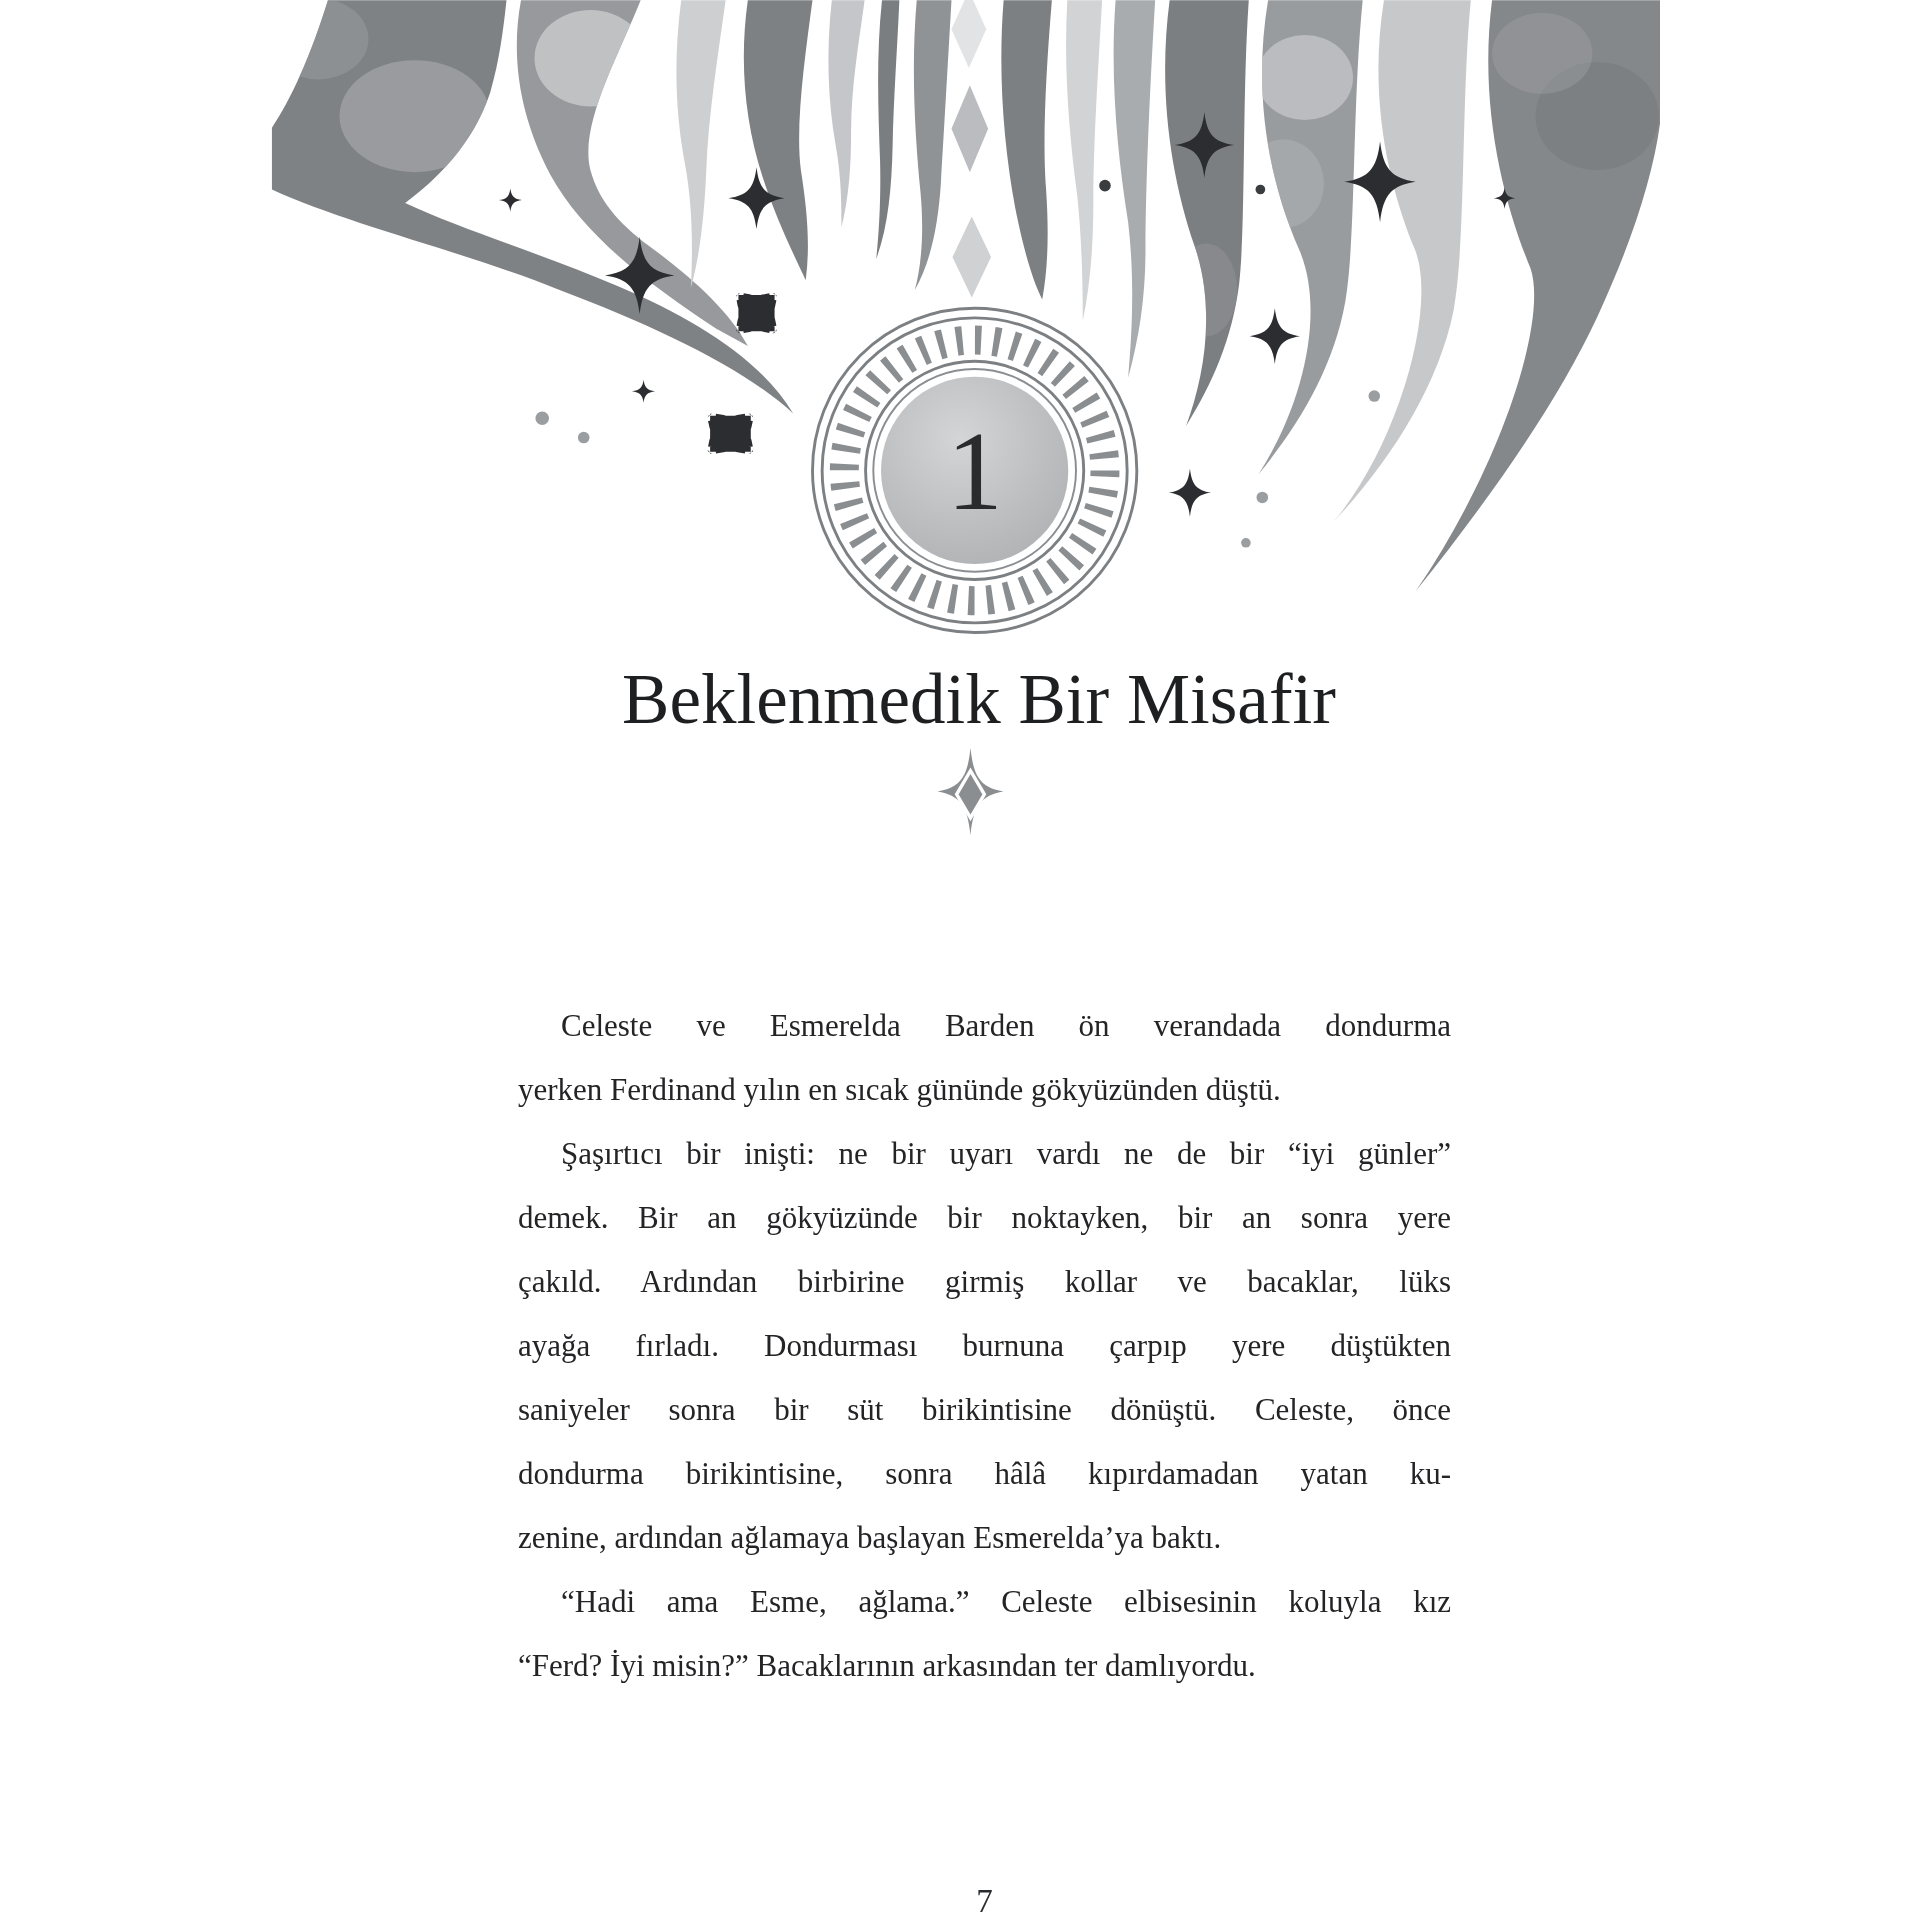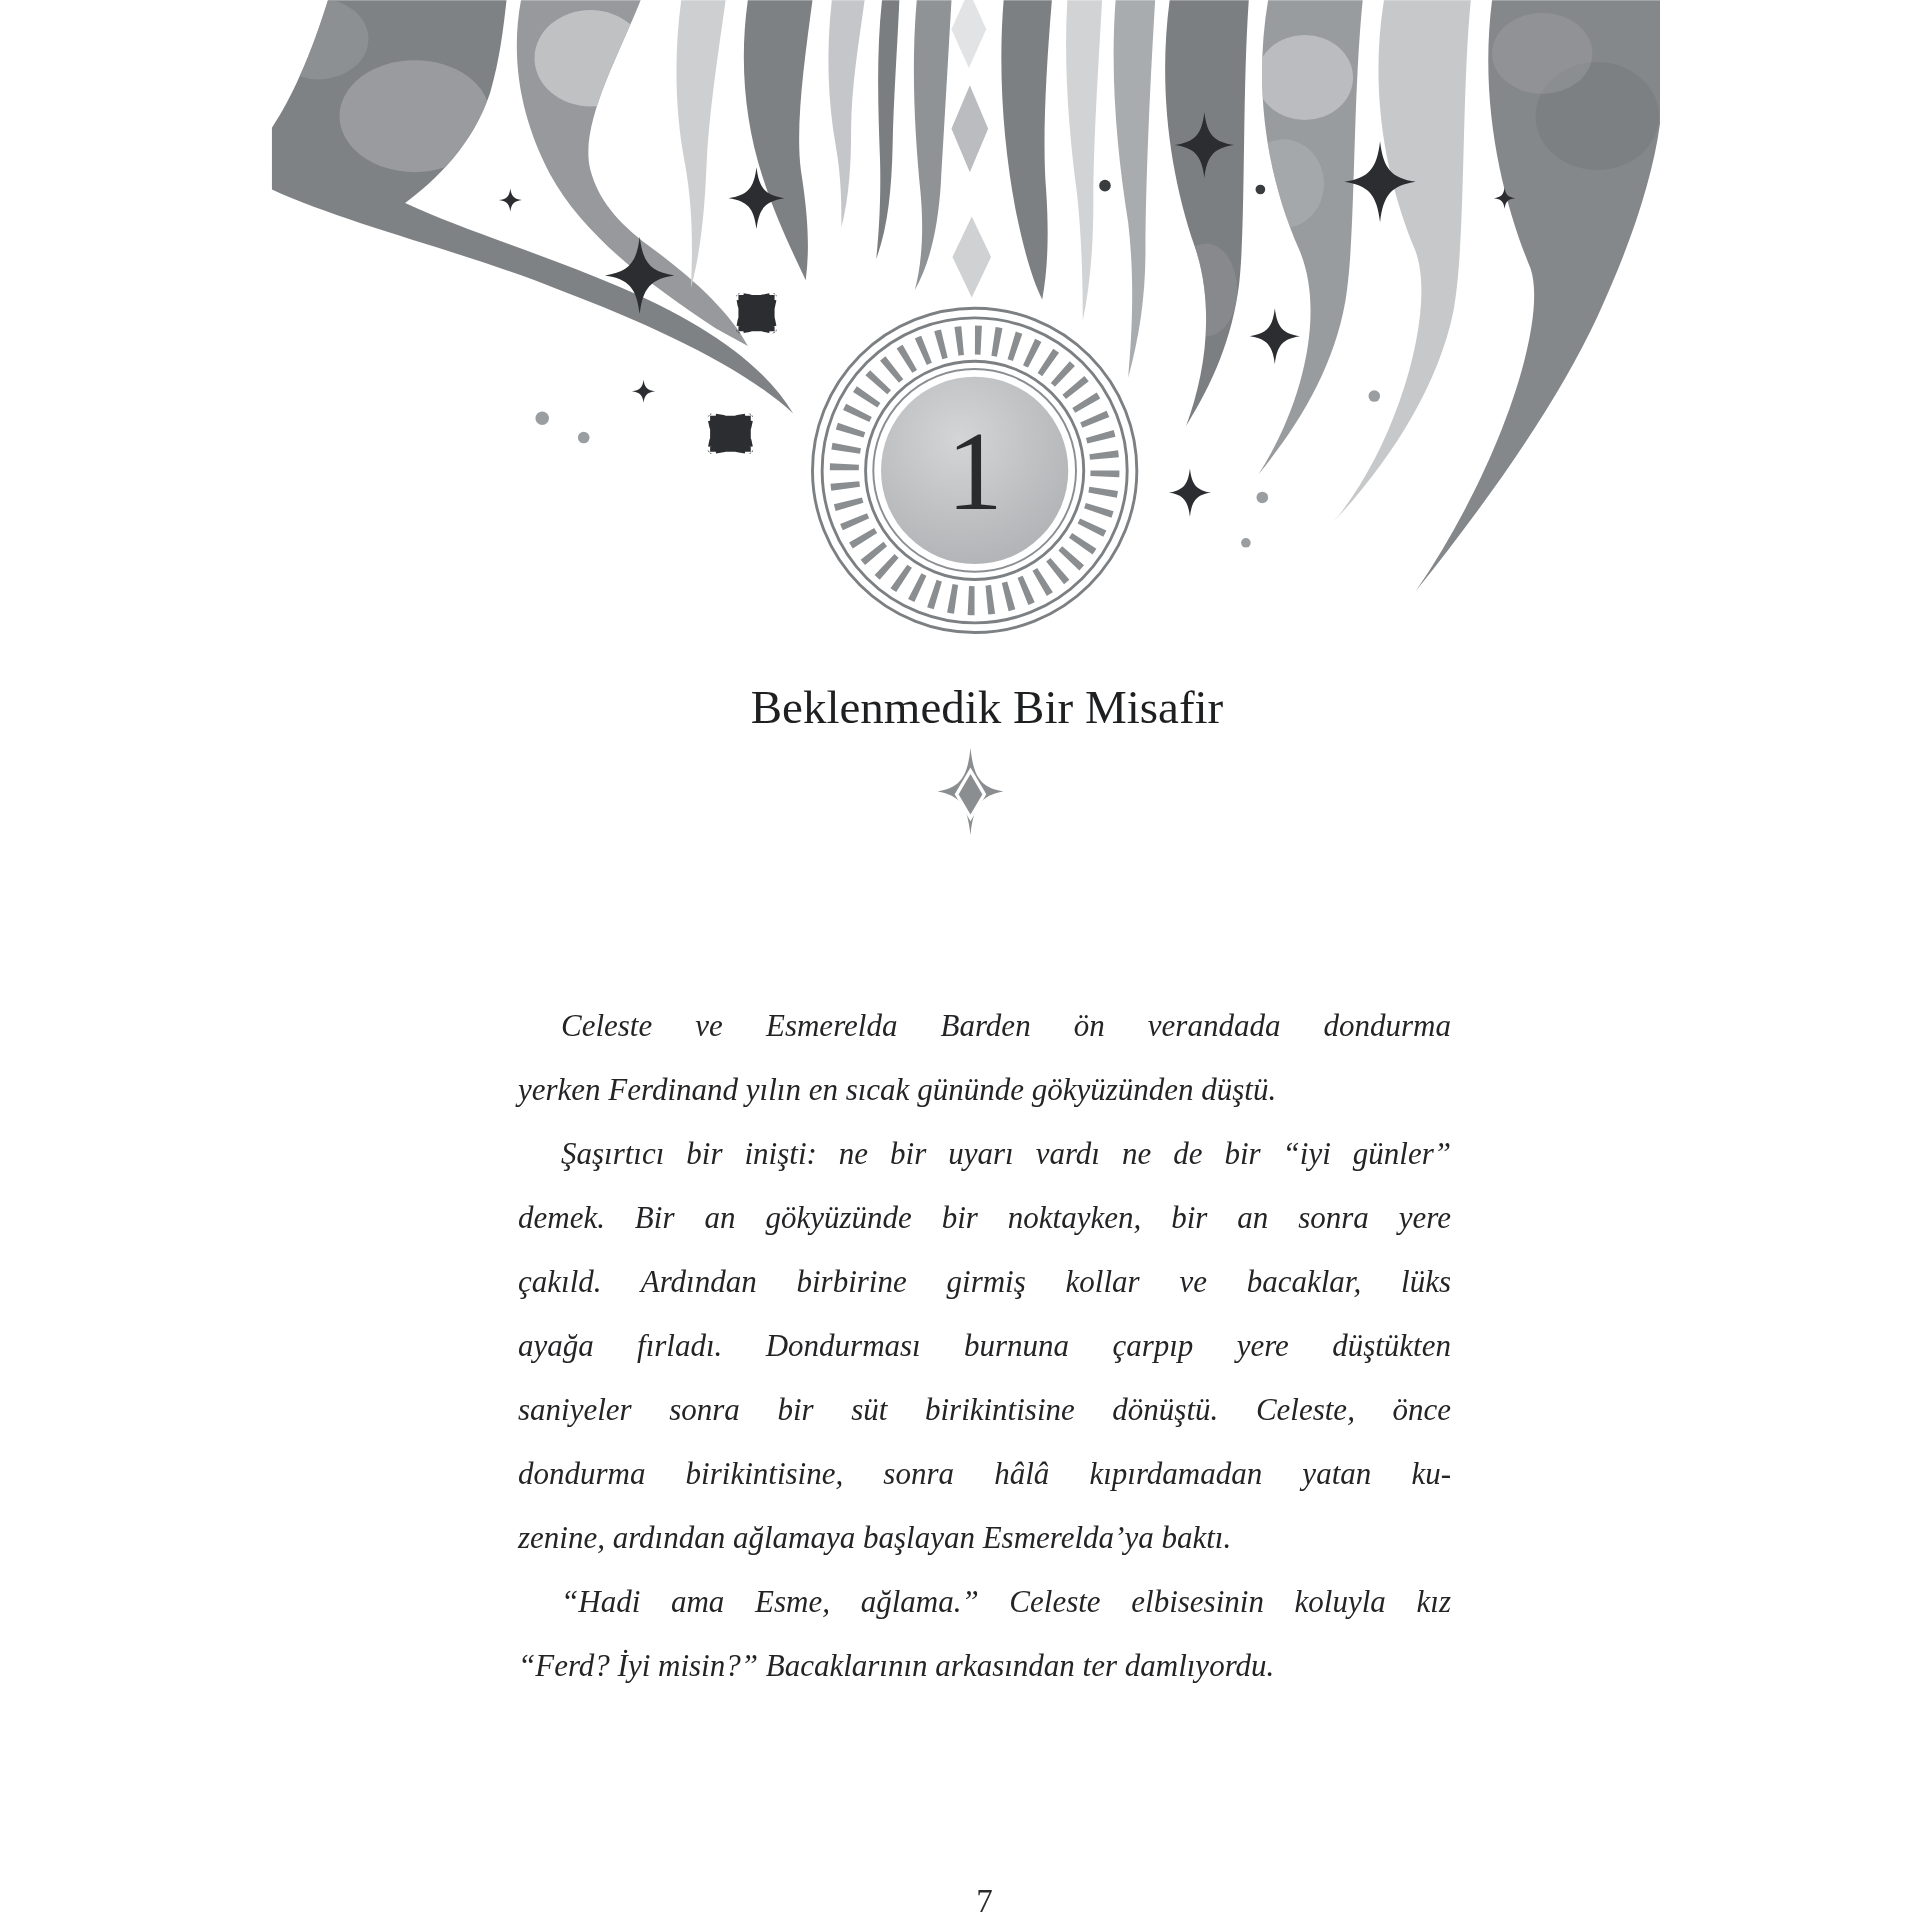--- a/index.html
+++ b/index.html
@@ -2,30 +2,30 @@
 <html><head>
 <meta charset="utf-8">
 <style>
   html,body{margin:0;padding:0;background:#e8e8e8;}
   .page{
     position:relative;width:1931px;height:1931px;background:#ffffff;
     overflow:hidden;font-family:"Liberation Serif", serif;
   }
   .chapter-art{position:absolute;left:270px;top:0;width:1390px;height:657px;}
   .chapter-title{
-    position:absolute;left:415px;top:655px;width:1120px;margin:12px;
-    text-align:center;font-weight:400;font-size:47px;line-height:81px;
+    position:absolute;left:415px;top:655px;width:1120px;margin:4px;
+    text-align:center;font-weight:400;font-size:71px;line-height:81px;
     color:#1e1f21;letter-spacing:0;
   }
   .ornament{position:absolute;left:922px;top:743px;width:97px;height:97px;}
   .body-text{
     position:absolute;left:518px;top:994px;width:933px;
     font-size:31px;line-height:64px;color:#242427;
   }
-  .line{text-align:justify;text-align-last:justify;white-space:nowrap;font-style:italic;}
+  .line{text-align:justify;text-align-last:justify;white-space:nowrap;}
   .line.end{text-align-last:left;}
   .line.indent{text-indent:43px;}
   .folio{
     position:absolute;left:518px;top:1883px;width:933px;text-align:center;
     font-size:33px;color:#2a2b2d;
   }
   .medallion-number{font-family:"Liberation Serif", serif;}
 </style>
 </head>
 <body>

